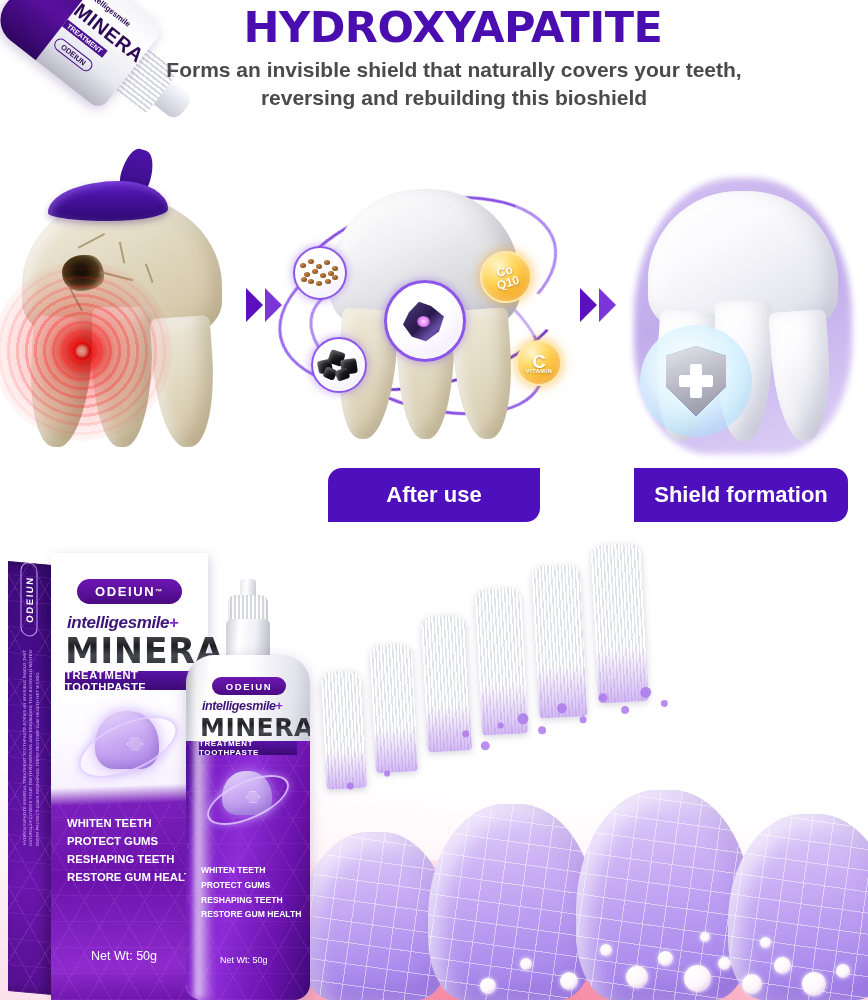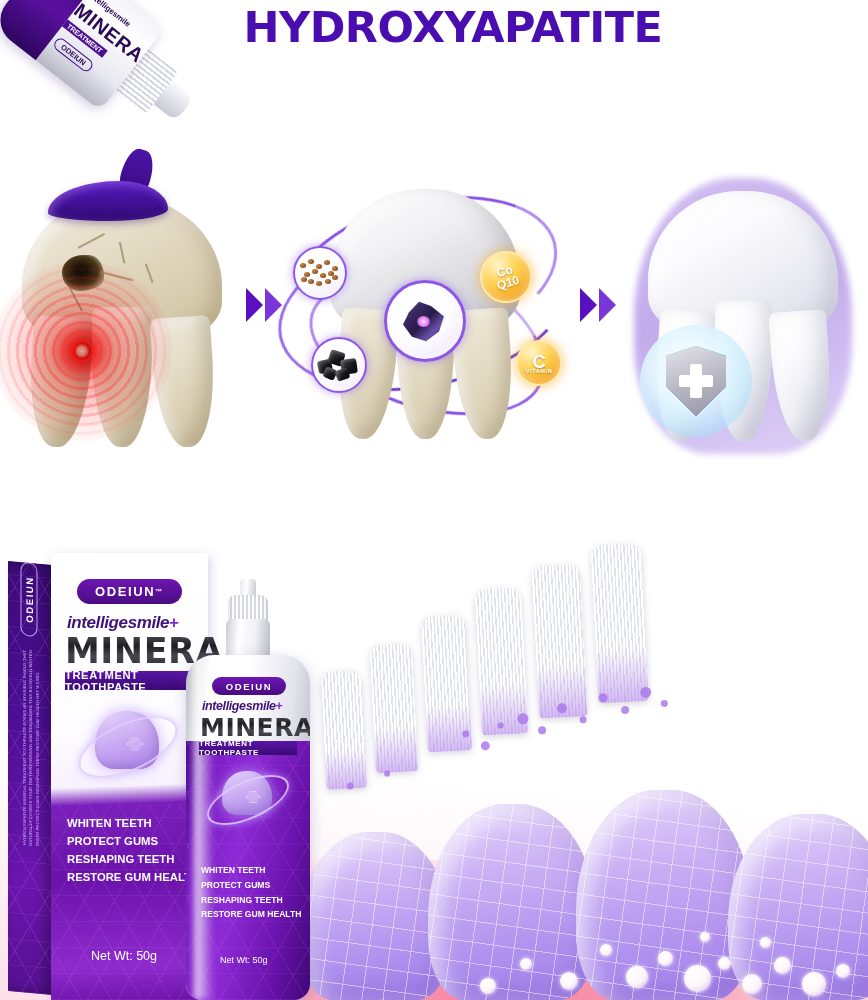--- a/index.html
+++ b/index.html
@@ -370,20 +370,21 @@
     background:linear-gradient(180deg,#4c13a8,#3a0d85);
     border-radius:40% 40% 30% 30% / 60% 60% 40% 40%;
     transform:rotate(16deg); z-index:21;
   }
 </style>
 </head>
 <body>
 
 <div class="header">
   <div class="title">HYDROXYAPATITE</div>
+  <div class="subtitle">Forms an invisible shield that naturally covers your teeth, reversing and rebuilding this bioshield</div>
 </div>
 
 <div class="panels">
 
   <div>
     <div class="tooth decay" style="left:22px; top:22px; width:200px; height:250px;">
       <div class="crown"></div>
       <div class="root-l"></div>
       <div class="root-m"></div>
       <div class="root-r"></div>
@@ -480,20 +481,26 @@
     </div>
     <div class="shield-wrap" style="left:640px; top:150px;">
       <div class="shield">
         <div class="cross"></div>
       </div>
     </div>
   </div>
 </div>
 
 <div class="badges">
+  <div class="badge b2">
+    <span>After use</span>
+  </div>
+  <div class="badge b3">
+    <span>Shield formation</span>
+  </div>
 </div>
 
 <div class="bottom">
   <div class="bottom-bg"></div>
 
   <div class="gumline"></div>
   <div class="gum-row">
     <div class="blob" style="left:0px;   width:150px; height:168px;">
         <div class="mesh"></div>
       </div>

